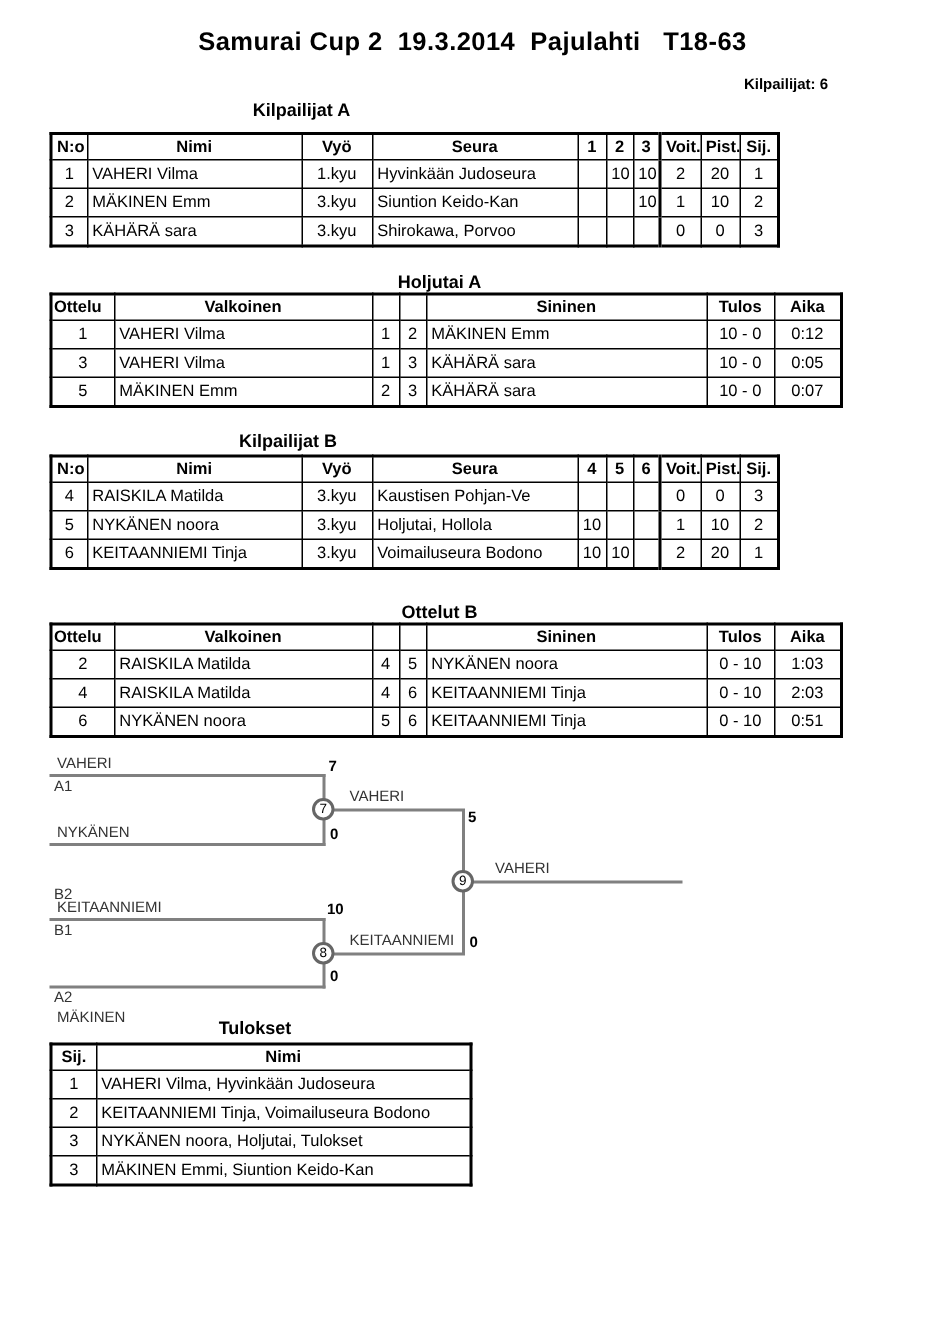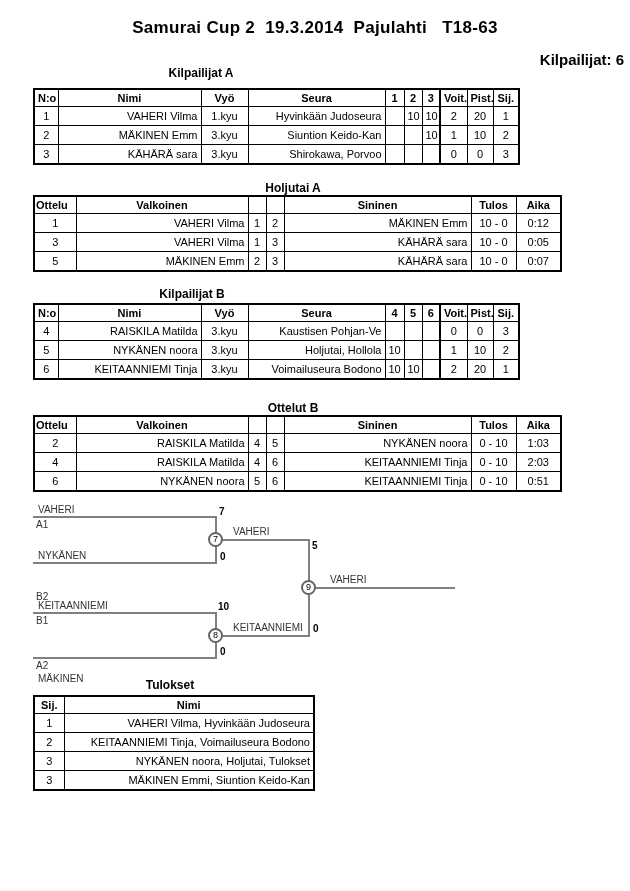--- a/index.html
+++ b/index.html
@@ -5,31 +5,31 @@
   html,body { margin:0; padding:0; }
   body {
     width:630px; height:891px; background:#ffffff; position:relative;
     font-family:"Liberation Sans", sans-serif; color:#000;
   }
   .abs { position:absolute; }
   .title {
     top:18px; left:0; width:630px; text-align:center;
     font-size:17px; font-weight:bold; white-space:pre; letter-spacing:.3px;
   }
-  .competitors { top:51px; left:464px; width:160px; text-align:right; font-size:15px; font-weight:bold; }
+  .competitors { top:51px; left:444px; width:160px; text-align:center; font-size:10px; font-weight:bold; }
   .sec-heading { font-size:12px; font-weight:bold; text-align:center; width:200px; }
 
   table.grid { position:absolute; border-collapse:collapse; table-layout:fixed; border:2px solid #000; }
   table.grid th, table.grid td {
     border:1px solid #000; font-size:11px; padding:0 3px;
     overflow:hidden; white-space:nowrap; height:18px;
   }
   table.grid th { font-weight:bold; text-align:center; height:16px; }
   td.c, th.c { text-align:center; padding:0 1px; }
-  td.l { text-align:right; }
+  td.l { text-align:left; }
   .thick { border-left:2px solid #000 !important; }
 
   
   th.oh { border-left:none; border-right:none; border-top:none; border-bottom:1px solid #000; height:13px; }
   th.oh.left { text-align:left; padding-left:1px; }
 
   
   .bline { position:absolute; background:#808080; }
   .bh { height:2px; }
   .bv { width:2px; }

